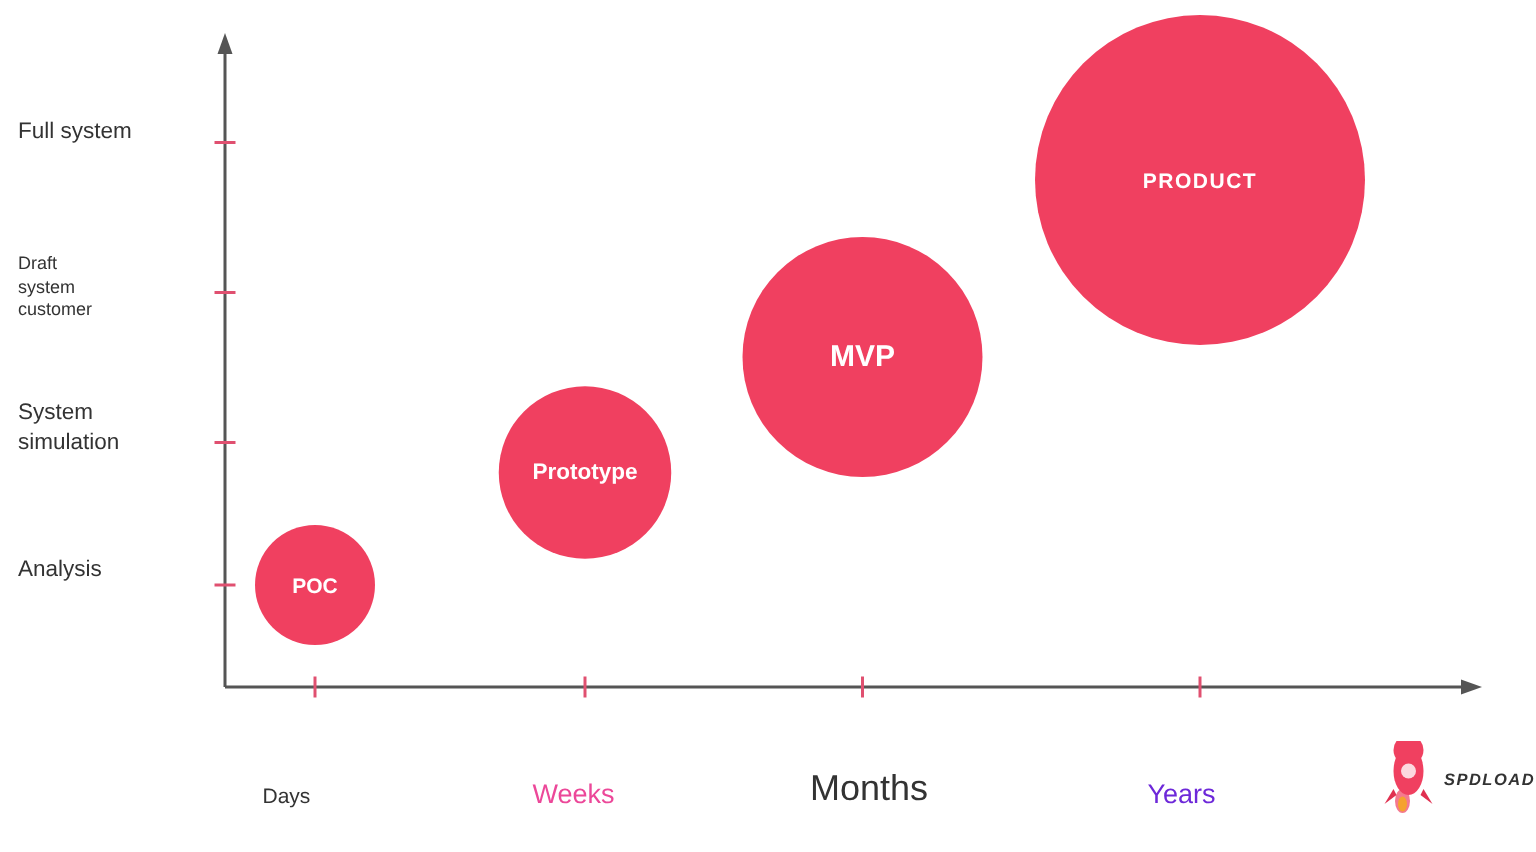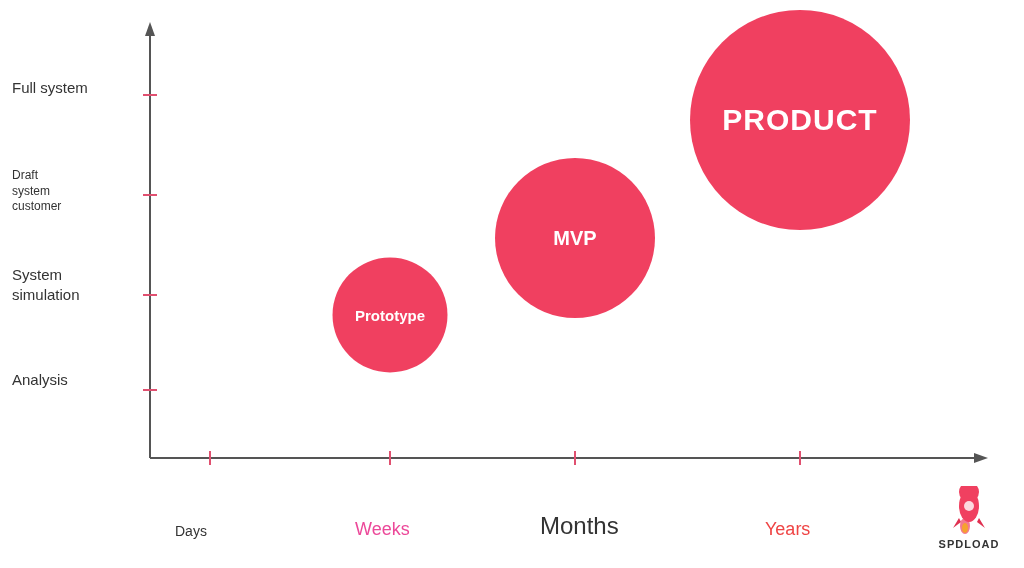--- a/index.html
+++ b/index.html
@@ -42,23 +42,24 @@
     }
 
     
     .logo {
       position: absolute;
       bottom: 20px;
       right: 20px;
       width: 70px;
       height: 60px;
       display: flex;
-      flex-direction: column;
+      flex-direction: row;
       align-items: center;
       justify-content: center;
+      font-style: italic;
     }
 
     .logo-text {
       font-size: 11px;
       font-weight: bold;
       color: #333;
       letter-spacing: 1px;
       margin-top: 4px;
     }
   </style>
@@ -112,33 +113,36 @@
   <div style="position:absolute; bottom:28px; left:175px;">
     <span style="font-size:14px; color:#333;">Days</span>
   </div>
   <div style="position:absolute; bottom:28px; left:355px;">
     <span style="font-size:18px; color:#ec4899;">Weeks</span>
   </div>
   <div style="position:absolute; bottom:28px; left:540px;">
     <span style="font-size:24px; color:#333;">Months</span>
   </div>
   <div style="position:absolute; bottom:28px; left:765px;">
-    <span style="font-size:18px; color:#ef4444;">Years</span>
+    <span style="font-size:18px; color:#6d28d9;">Years</span>
   </div>
 
+  <div class="bubble" style="width:80px; height:80px; left:210px; top:390px; font-size:14px;">
+    <span>POC</span>
+  </div>
 
   <div class="bubble" style="width:160px; height:160px; left:575px; top:238px; font-size:20px;">
     <span>MVP</span>
   </div>
 
   <div class="bubble" style="width:115px; height:115px; left:390px; top:315px; font-size:15px;">
     <span>Prototype</span>
   </div>
 
-  <div class="bubble" style="width:220px; height:220px; left:800px; top:120px; font-size:30px; letter-spacing:1px;justify-content:center;">
+  <div class="bubble" style="width:220px; height:220px; left:800px; top:120px; font-size:14px; letter-spacing:1px;justify-content:center;">
     <span>PRODUCT</span>
   </div>
 
   <div class="logo">
     <div style="position:relative; width:48px; height:48px;">
       
       <svg viewBox="0 0 48 48" width="48" height="48">
 
         <ellipse cx="20" cy="40" rx="5" ry="8" fill="#f04060" opacity="0.7"></ellipse>
 

